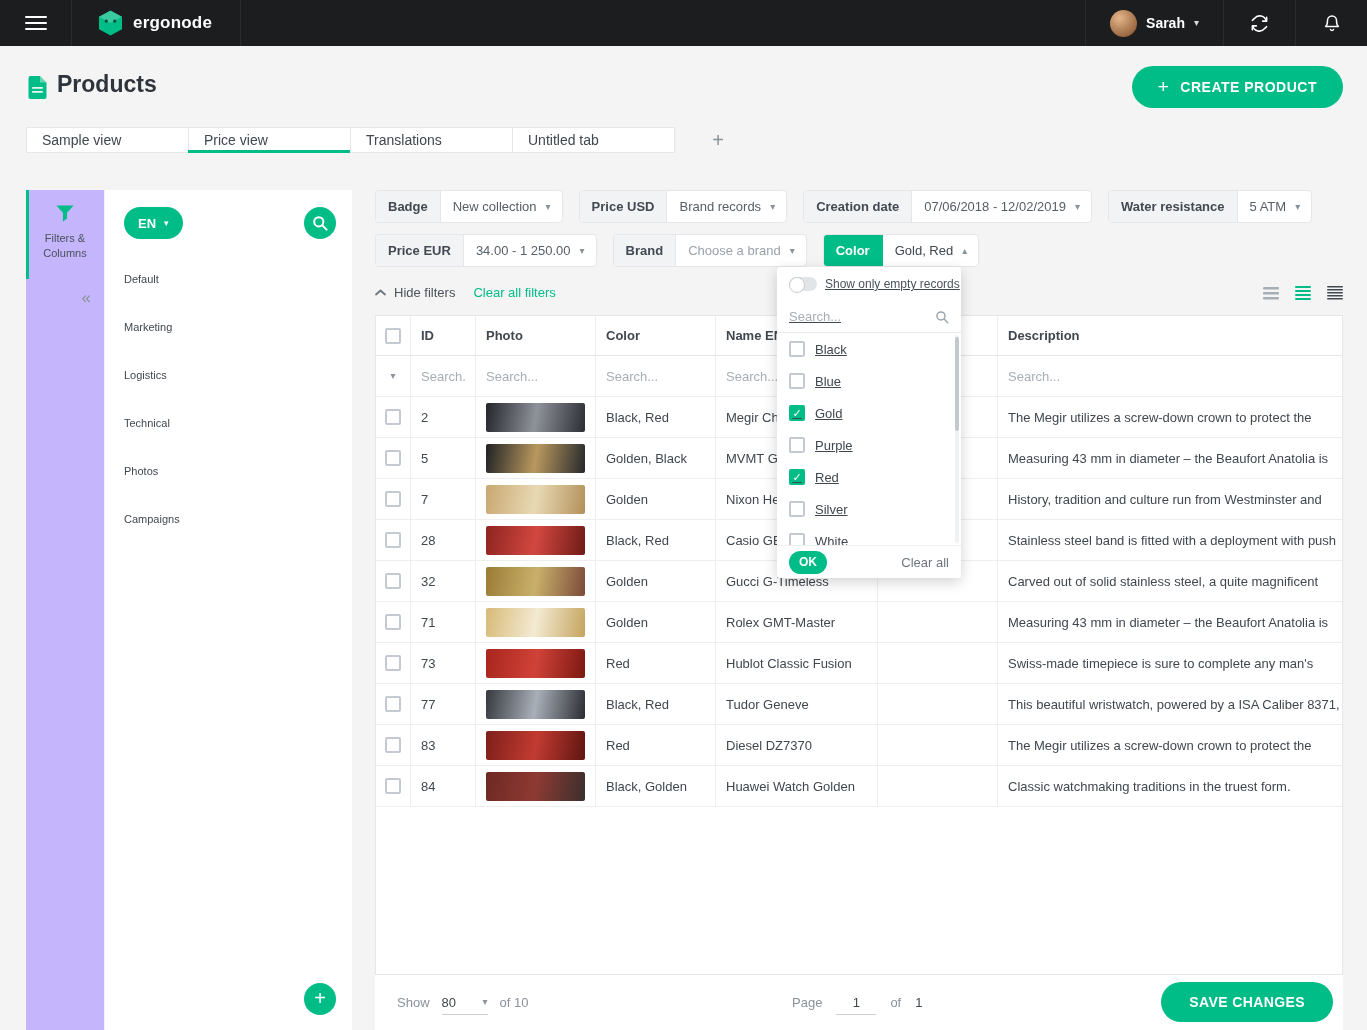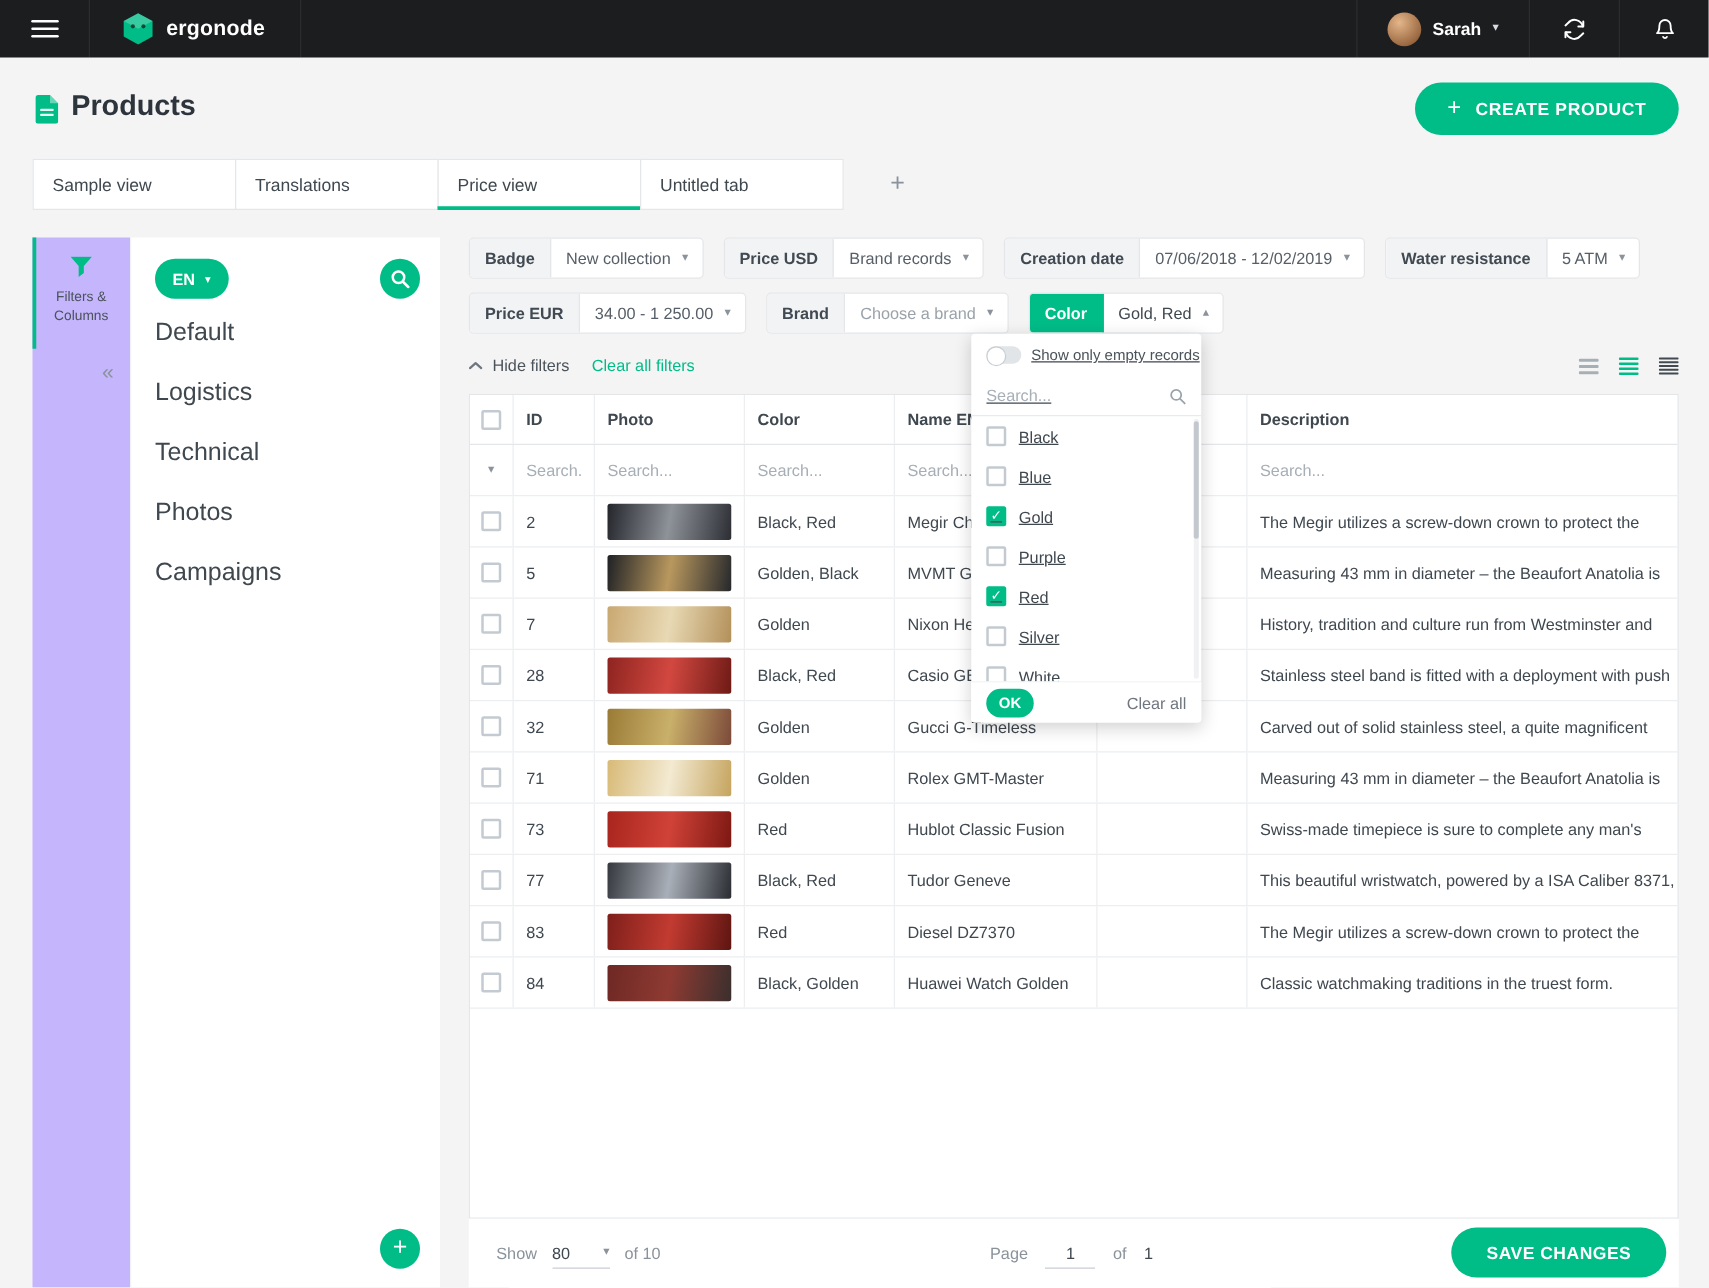--- a/index.html
+++ b/index.html
@@ -40,21 +40,21 @@
   .topbar-icon-btn{width:72px;height:46px;display:flex;align-items:center;justify-content:center;border-left:1px solid rgba(255,255,255,.07);}
 
   
   .page-header{position:absolute;top:46px;left:0;right:0;height:81px;}
   .doc-icon{position:absolute;left:28px;top:30px;color:var(--accent);display:flex;}
   .page-title{position:absolute;left:57px;top:25px;font-size:23px;font-weight:700;color:#2d343c;}
   .create-btn{position:absolute;right:24px;top:20px;height:42px;padding:0 26px;border-radius:21px;background:var(--accent);color:#fff;font-size:14px;font-weight:700;letter-spacing:.5px;display:flex;align-items:center;gap:11px;}
   .create-btn .plus-glyph{font-size:19px;font-weight:400;line-height:1;margin-top:-2px;}
 
   
-  .tabs-row{position:absolute;top:127px;left:26px;height:41px;display:flex;align-items:stretch;gap:19px;}
+  .tabs-row{position:absolute;top:127px;left:26px;height:26px;display:flex;align-items:stretch;gap:19px;}
   .tab-list{display:flex;}
   .tab{width:163px;background:#fff;border:1px solid var(--border);margin-left:-1px;display:flex;align-items:center;padding:0 15px;font-size:14px;color:var(--text);position:relative;}
   .tab:first-child{margin-left:0;}
   .tab.active::after{content:"";position:absolute;left:-1px;right:-1px;bottom:-1px;height:3px;background:var(--accent);}
   .add-tab{width:48px;display:flex;align-items:center;justify-content:center;color:var(--text-muted);}
   .add-tab .plus-glyph{font-size:20px;}
 
   
   .left-rail{position:absolute;left:26px;top:190px;bottom:0;width:78px;background:#c4b5fd;z-index:5;}
   .rail-item{position:relative;padding:15px 13px 18px;text-align:center;cursor:pointer;}
@@ -65,21 +65,21 @@
   .rail-collapse{display:block;margin:10px 13px 0 auto;font-size:17px;color:var(--text-muted);line-height:1;}
 
   
   .groups-panel{position:absolute;left:104px;top:190px;bottom:0;width:248px;background:#fff;border-left:1px solid #f1f2f3;z-index:5;}
   .panel-top{display:flex;align-items:center;justify-content:space-between;padding:17px 16px 0 19px;}
   .lang-pill{height:32px;border-radius:16px;background:var(--accent);display:flex;align-items:center;gap:8px;color:#fff;font-size:13px;font-weight:700;padding:0 14px;}
   .lang-pill .chev-down{color:#fff;font-size:9px;}
   .round-btn{width:32px;height:32px;border-radius:50%;background:var(--accent);display:flex;align-items:center;justify-content:center;color:#fff;flex:none;}
   .round-btn .plus-glyph{font-size:20px;font-weight:400;line-height:1;margin-top:-2px;}
   .group-list{margin-top:16px;}
-  .group-item{height:48px;display:flex;align-items:flex-start;padding-left:19px;font-size:20px;color:#40484f;cursor:pointer;}
+  .group-item{height:48px;display:flex;align-items:center;padding-left:19px;font-size:11px;color:#40484f;cursor:pointer;}
   .add-fab{position:absolute;right:16px;bottom:15px;}
 
   
   .main{position:absolute;left:375px;top:190px;right:24px;bottom:0;}
   .chips-row{display:flex;gap:16px;}
   .chips-row.second{margin-top:11px;}
   .chip{display:inline-flex;align-items:stretch;height:33px;background:#fff;border:1px solid var(--border);border-radius:4px;overflow:hidden;cursor:pointer;flex:none;}
   .chip-label{display:flex;align-items:center;padding:0 12px;background:#f2f3f5;font-size:13px;font-weight:700;color:#414952;border-right:1px solid var(--border);}
   .chip-value{display:flex;align-items:center;padding:0 9px 0 12px;font-size:13px;color:#565e67;white-space:nowrap;}
   .chip-chev{display:flex;align-items:center;padding-right:11px;font-size:10px;color:var(--text-muted);}
@@ -201,25 +201,25 @@
       <span class="plus-glyph"></span>
       <span>CREATE PRODUCT</span>
     </button>
   </section>
 
   <nav class="tabs-row">
     <div class="tab-list">
         <div class="tab">
     <span>Sample view</span>
   </div>
+        <div class="tab active">
+    <span>Price view</span>
+  </div>
         <div class="tab">
     <span>Translations</span>
-  </div>
-        <div class="tab active">
-    <span>Price view</span>
   </div>
         <div class="tab">
     <span>Untitled tab</span>
   </div>
       </div>
     <button class="add-tab">
       <span class="plus-glyph"></span>
     </button>
   </nav>
 
@@ -246,20 +246,23 @@
       <button class="round-btn">
         <svg width="16" height="16" viewBox="0 0 16 16" fill="none" stroke="#fff" stroke-width="2" stroke-linecap="round">
           <circle cx="6.8" cy="6.8" r="4.6"></circle>
             <path d="M10.4 10.4L14.6 14.6"></path>
         </svg>
       </button>
     </div>
     <div class="group-list">
         <div class="group-item">
     <span>Default</span>
+  </div>
+        <div class="group-item">
+    <span>Marketing</span>
   </div>
         <div class="group-item">
     <span>Logistics</span>
   </div>
         <div class="group-item">
     <span>Technical</span>
   </div>
         <div class="group-item">
     <span>Photos</span>
   </div>

